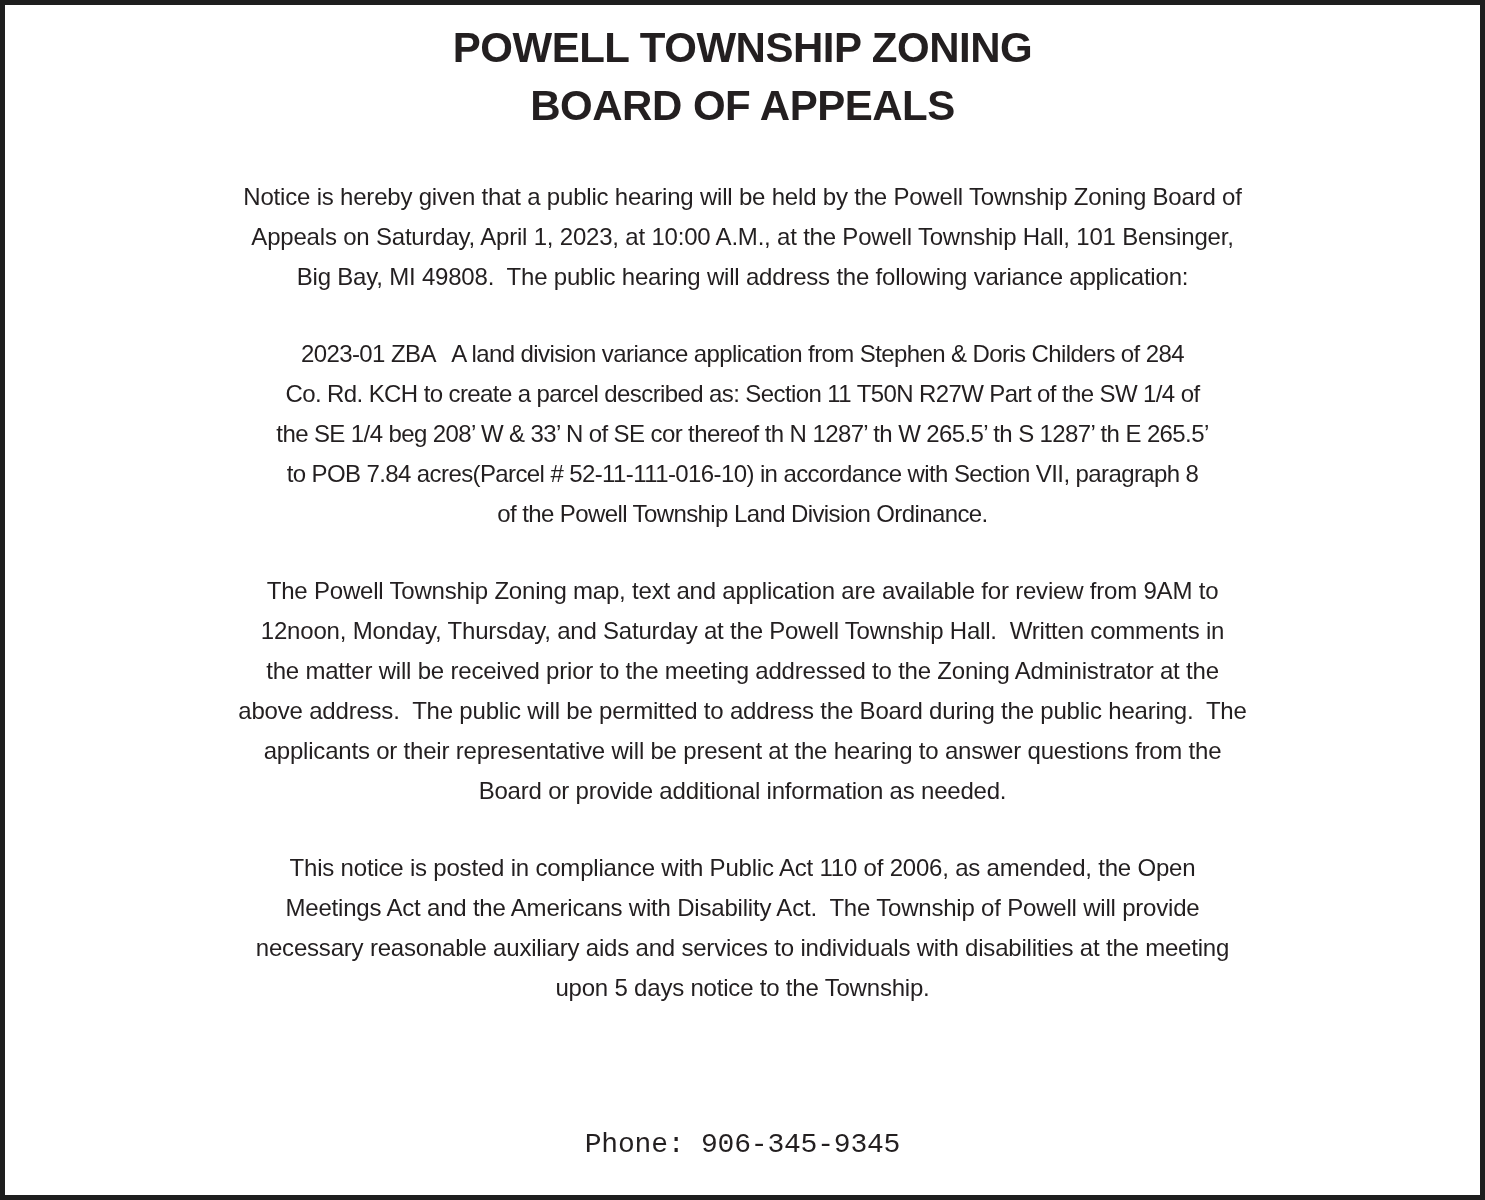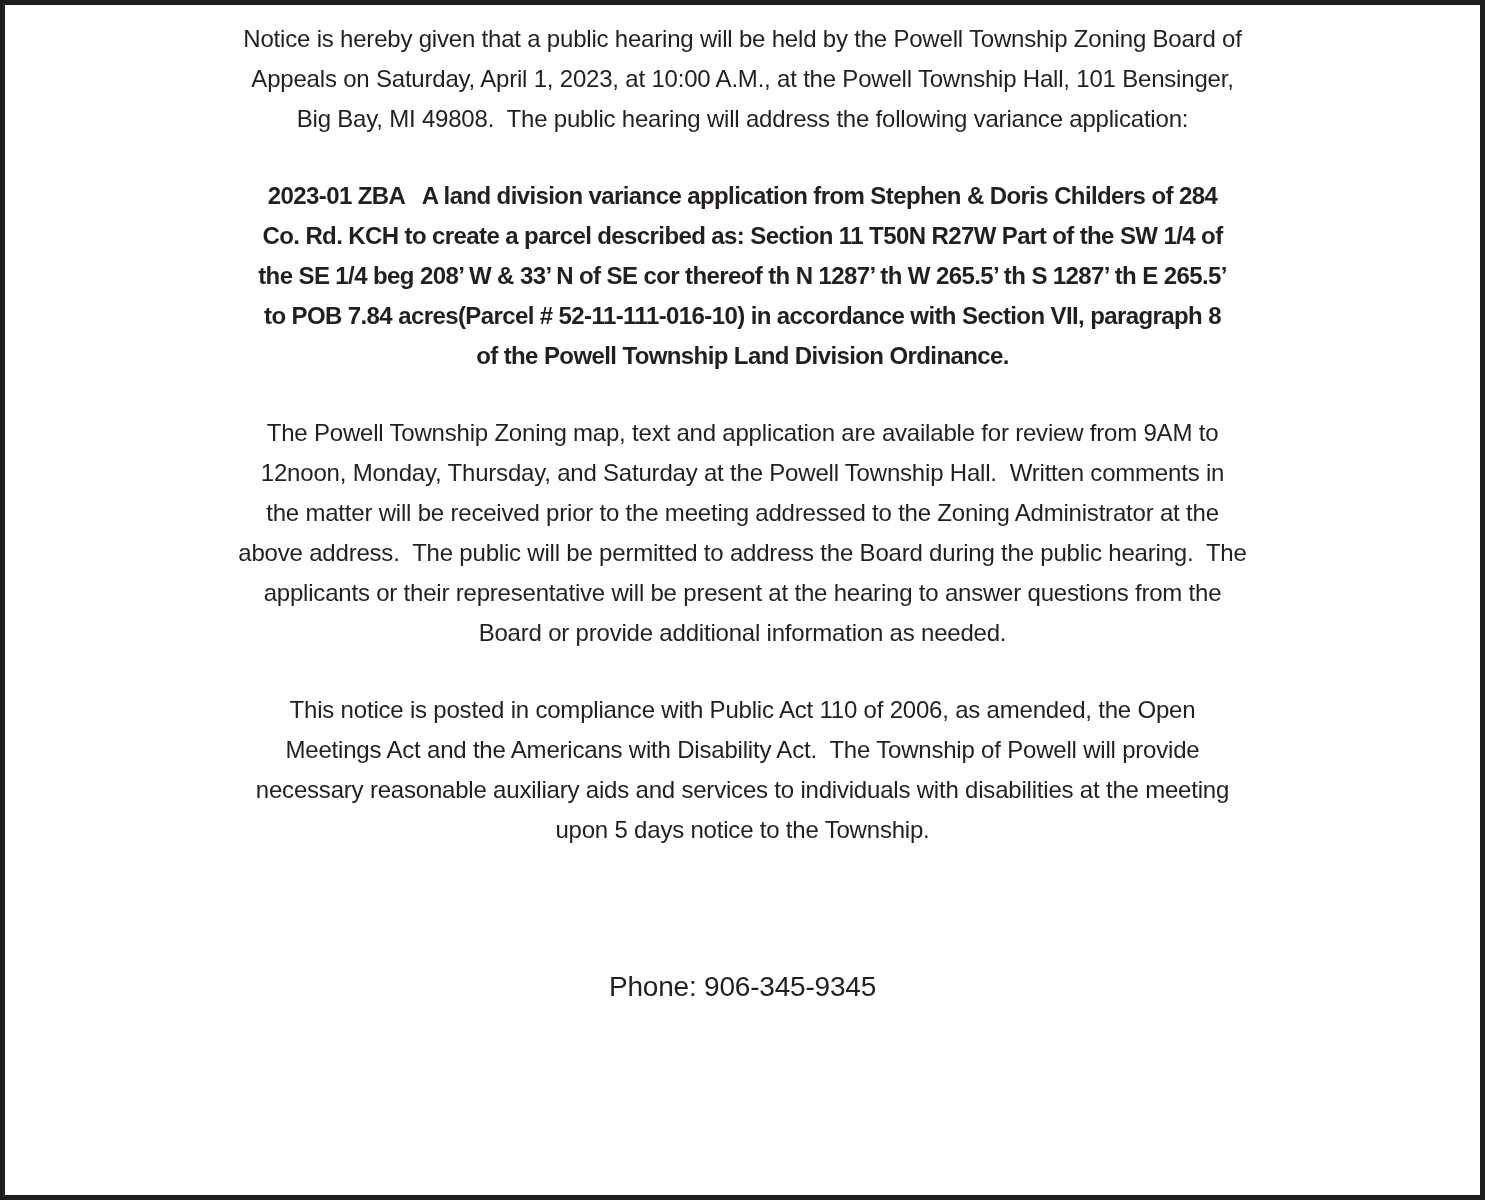--- a/index.html
+++ b/index.html
@@ -32,39 +32,42 @@
     margin: 0 0 42px 0;
   }
   .para {
     font-size: 24px;
     line-height: 40px;
     letter-spacing: -0.2px;
     white-space: pre;
     margin: 0 0 37px 0;
   }
   .para.bold {
-    font-weight: bold;
+    font-weight: normal;
     letter-spacing: -0.6px;
   }
   .contact {
     font-size: 28px;
     line-height: 40px;
     letter-spacing: -0.2px;
     white-space: pre;
     margin: 0;
   }
   .contact-line {
     white-space: pre;
+    font-family: Liberation Mono, monospace;
   }
 </style>
 </head>
 <body>
 
 <div class="page">
 
+  <h1 class="notice-title">POWELL TOWNSHIP ZONING
+BOARD OF APPEALS</h1>
 
   <p class="para">Notice is hereby given that a public hearing will be held by the Powell Township Zoning Board of
 Appeals on Saturday, April 1, 2023, at 10:00 A.M., at the Powell Township Hall, 101 Bensinger,
 Big Bay, MI 49808.  The public hearing will address the following variance application:</p>
 
   <p class="para bold">2023-01 ZBA   A land division variance application from Stephen &amp; Doris Childers of 284
 Co. Rd. KCH to create a parcel described as: Section 11 T50N R27W Part of the SW 1/4 of
 the SE 1/4 beg 208’ W &amp; 33’ N of SE cor thereof th N 1287’ th W 265.5’ th S 1287’ th E 265.5’
 to POB 7.84 acres(Parcel # 52-11-111-016-10) in accordance with Section VII, paragraph 8
 of the Powell Township Land Division Ordinance.</p>

